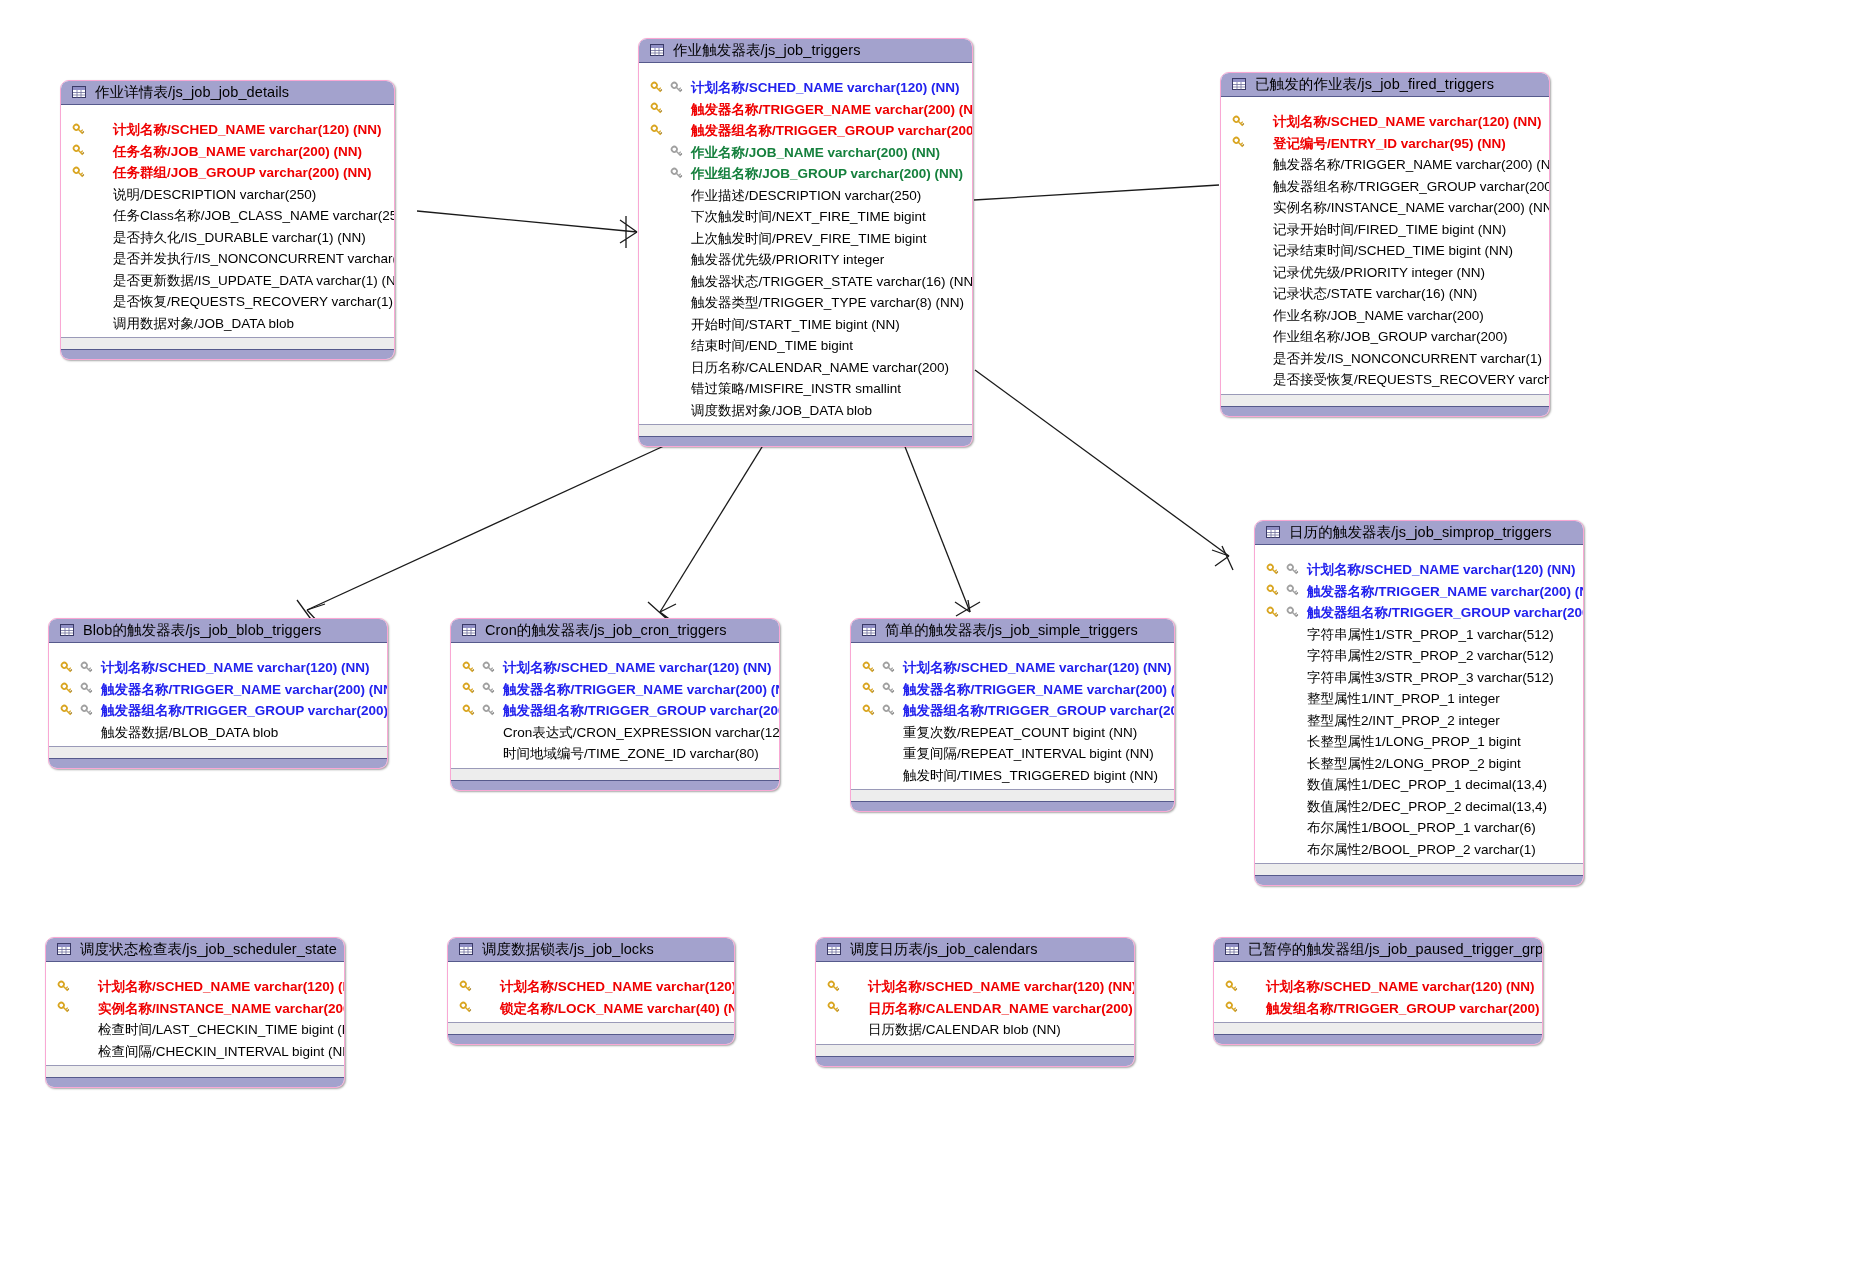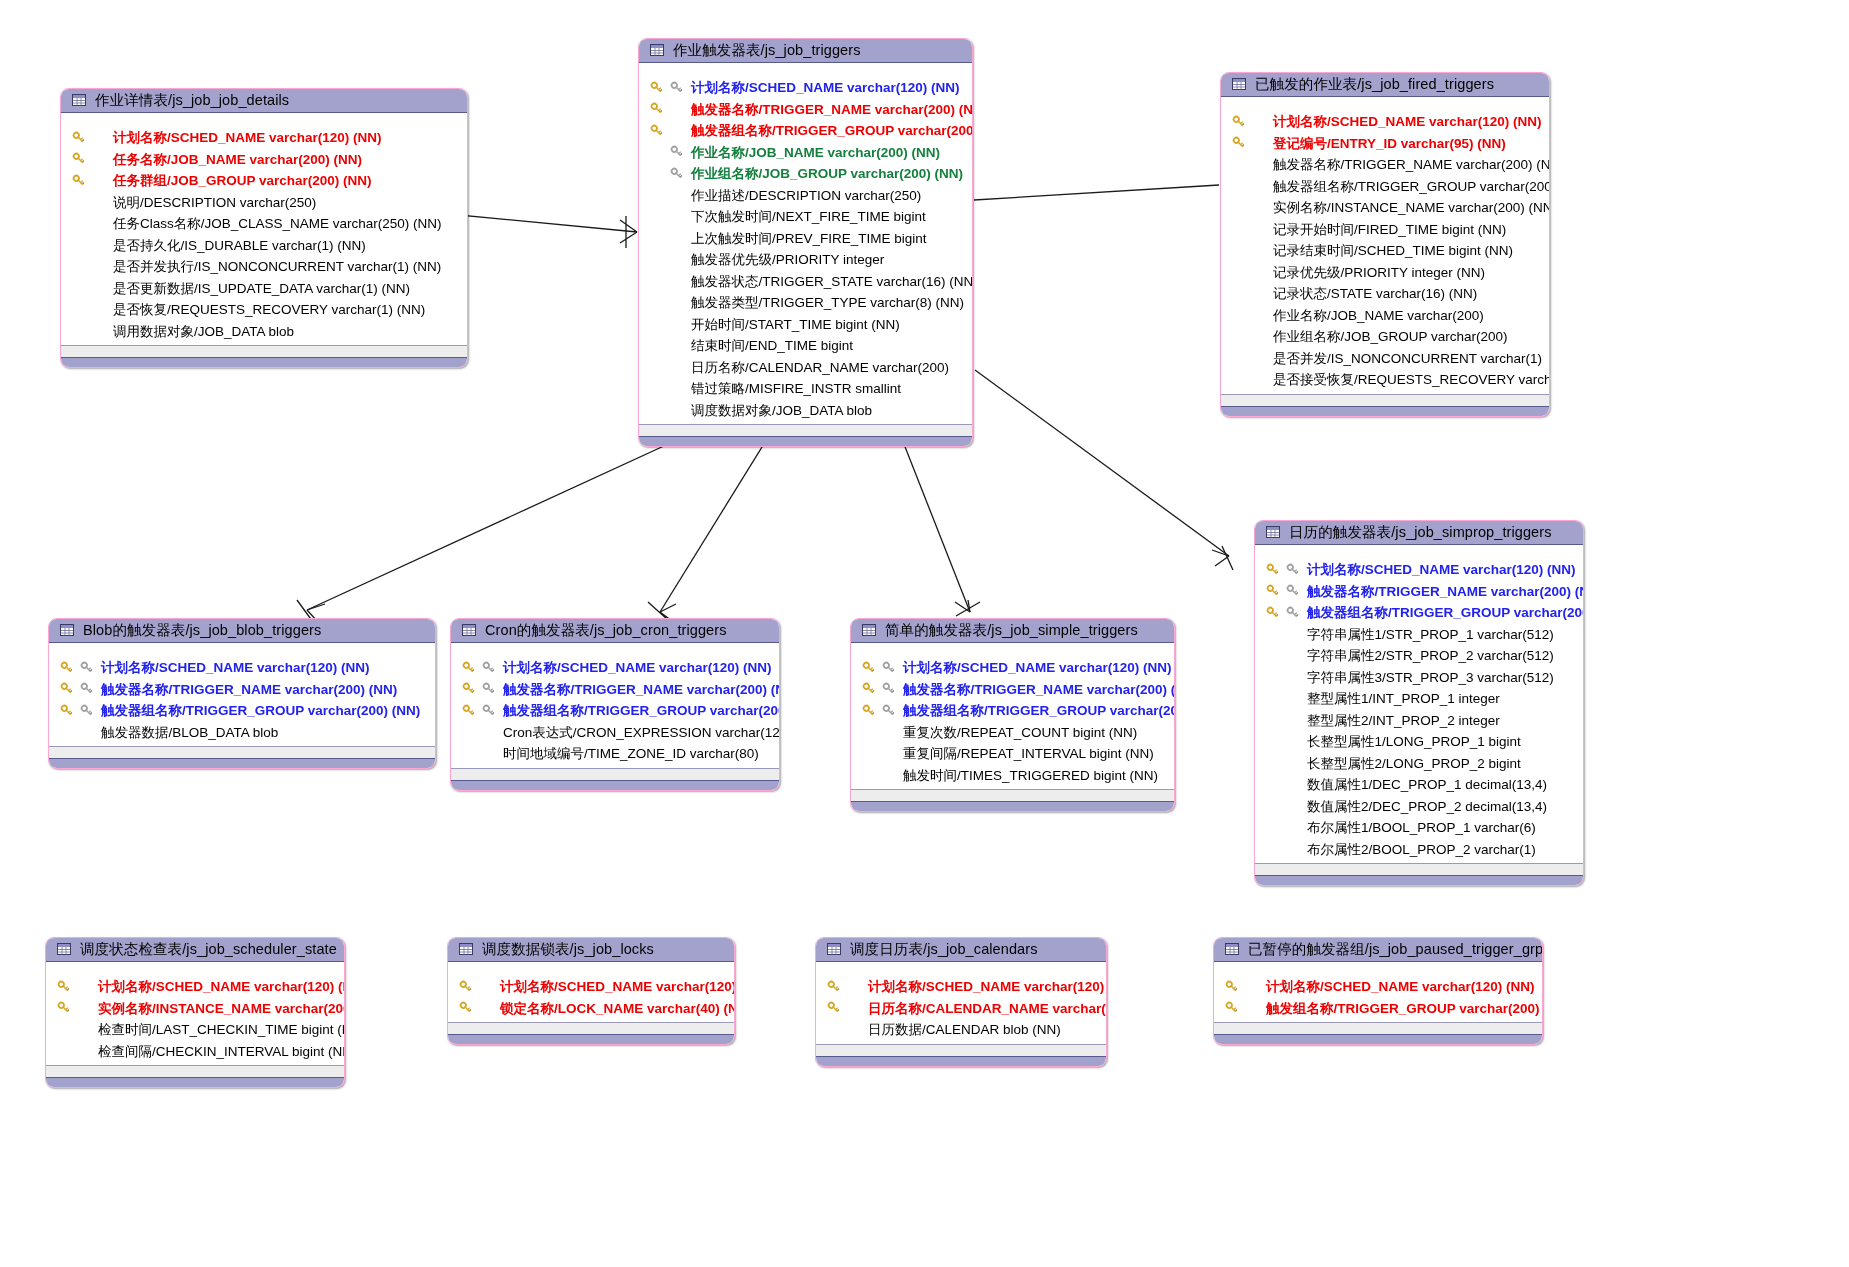--- a/index.html
+++ b/index.html
@@ -130,21 +130,21 @@
       </g>
 
       <g>
         <line x1="975" y1="370" x2="1229" y2="556"></line>
         <path d="M1229,556 L1212,550 M1229,556 L1215,566 M1222,546 L1233,570"></path>
       </g>
 
     </g>
   </svg>
 
-<div class="entity" style="left: 60px; top: 88px; width: 408px;">
+<div class="entity" style="left: 60px; top: 80px; width: 335px;">
       <div class="entity-header">
         <svg viewBox="0 0 14 12" class="tbl-icon">
           <rect x="0.5" y="0.5" width="13" height="11" fill="#ffffff" stroke="#3a3a66" stroke-width="1"></rect>
           <rect x="1" y="1" width="12" height="3" fill="#8f8ec4"></rect>
           <line x1="1" y1="6.5" x2="13" y2="6.5" stroke="#6f6f9c" stroke-width="0.8"></line>
           <line x1="1" y1="9" x2="13" y2="9" stroke="#6f6f9c" stroke-width="0.8"></line>
           <line x1="5" y1="4" x2="5" y2="11.5" stroke="#6f6f9c" stroke-width="0.8"></line>
           <line x1="9" y1="4" x2="9" y2="11.5" stroke="#6f6f9c" stroke-width="0.8"></line>
         </svg>
         <span class="entity-title">作业详情表/js_job_job_details</span>
@@ -616,21 +616,21 @@
         </div>
         <div class="attr">
           <span class="keyslot"></span>
           <span class="keyslot"></span>
           <span class="attr-label c-plain">布尔属性2/BOOL_PROP_2 varchar(1)</span>
         </div>
       </div>
       <div class="entity-footer"></div>
       <div class="entity-footer2"></div>
     </div>
-    <div class="entity" style="left: 48px; top: 618px; width: 388px;">
+    <div class="entity" style="left: 48px; top: 618px; width: 340px;">
       <div class="entity-header">
         <svg viewBox="0 0 14 12" class="tbl-icon">
           <rect x="0.5" y="0.5" width="13" height="11" fill="#ffffff" stroke="#3a3a66" stroke-width="1"></rect>
           <rect x="1" y="1" width="12" height="3" fill="#8f8ec4"></rect>
           <line x1="1" y1="6.5" x2="13" y2="6.5" stroke="#6f6f9c" stroke-width="0.8"></line>
           <line x1="1" y1="9" x2="13" y2="9" stroke="#6f6f9c" stroke-width="0.8"></line>
           <line x1="5" y1="4" x2="5" y2="11.5" stroke="#6f6f9c" stroke-width="0.8"></line>
           <line x1="9" y1="4" x2="9" y2="11.5" stroke="#6f6f9c" stroke-width="0.8"></line>
         </svg>
         <span class="entity-title">Blob的触发器表/js_job_blob_triggers</span>
@@ -1004,21 +1004,21 @@
               </g>
             </svg>
           </span>
           <span class="keyslot"></span>
           <span class="attr-label c-red">锁定名称/LOCK_NAME varchar(40) (NN)</span>
         </div>
       </div>
       <div class="entity-footer"></div>
       <div class="entity-footer2"></div>
     </div>
-    <div class="entity" style="left: 815px; top: 937px; width: 292px;">
+    <div class="entity" style="left: 815px; top: 937px; width: 320px;">
       <div class="entity-header">
         <svg viewBox="0 0 14 12" class="tbl-icon">
           <rect x="0.5" y="0.5" width="13" height="11" fill="#ffffff" stroke="#3a3a66" stroke-width="1"></rect>
           <rect x="1" y="1" width="12" height="3" fill="#8f8ec4"></rect>
           <line x1="1" y1="6.5" x2="13" y2="6.5" stroke="#6f6f9c" stroke-width="0.8"></line>
           <line x1="1" y1="9" x2="13" y2="9" stroke="#6f6f9c" stroke-width="0.8"></line>
           <line x1="5" y1="4" x2="5" y2="11.5" stroke="#6f6f9c" stroke-width="0.8"></line>
           <line x1="9" y1="4" x2="9" y2="11.5" stroke="#6f6f9c" stroke-width="0.8"></line>
         </svg>
         <span class="entity-title">调度日历表/js_job_calendars</span>

